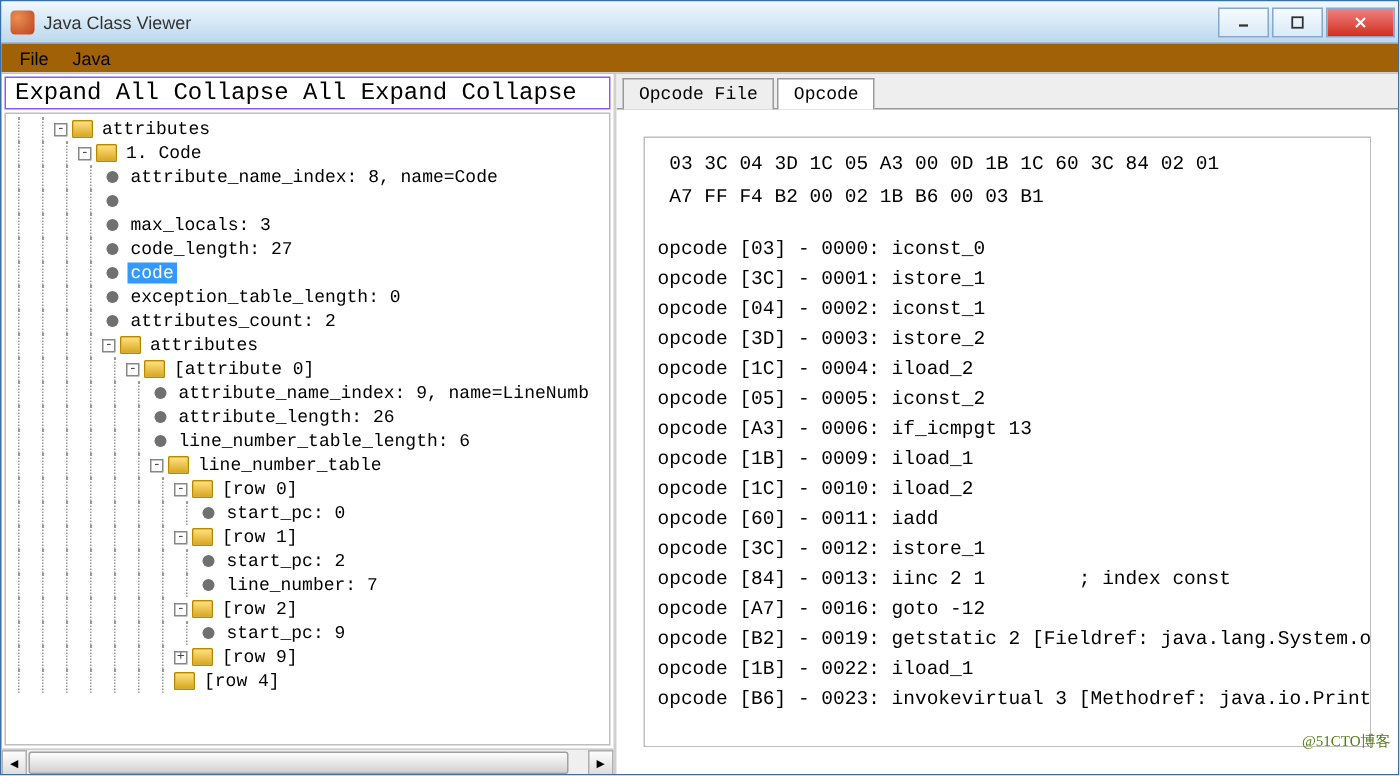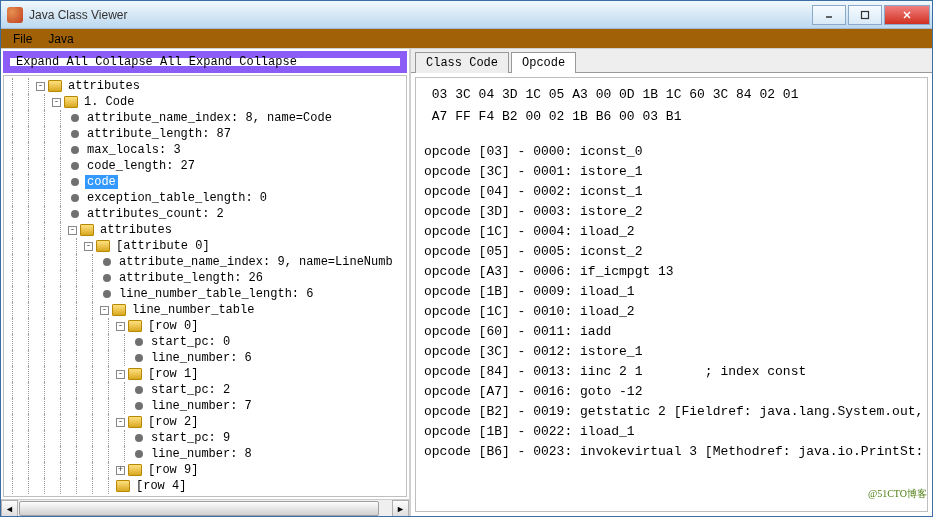--- a/index.html
+++ b/index.html
@@ -13,40 +13,40 @@
 .win-controls { display: flex; height: 20px; margin-right: 2px; }
 .win-btn { width: 34px; height: 20px; border: 1px solid #8aa8c8; background: linear-gradient(#f6fbff,#d9eaf7); display: flex; align-items: center; justify-content: center; font-size: 10px; margin-left: 2px; cursor: pointer; }
 .win-btn.close { background: linear-gradient(#f08080,#d03020); color: #fff; width: 46px; }
 .win-btn svg { width: 10px; height: 10px; }
 
 .menubar { height: 20px; background: #a16207; display: flex; align-items: center; padding-left: 4px; border-bottom: 1px solid #d0d0d0; }
 .menubar span { padding: 2px 8px; cursor: pointer; }
 
 .main { flex: 1; display: flex; overflow: hidden; }
 .left-panel { width: 410px; display: flex; flex-direction: column; border-right: 2px solid #d0d0d0; }
-.toolbar { height: 22px; border: 7px solid #8b5cf6; margin: 2px; padding: 2px 6px; font-family: "Courier New", monospace; font-size: 12px; display:flex; align-items:center; background:#fff;}
+.toolbar { height: 22px; border: 1px solid #8b5cf6; margin: 2px; padding: 2px 6px; font-family: "Courier New", monospace; font-size: 16px; display:flex; align-items:center; background:#fff;}
 .tree-container { flex: 1; overflow: auto; background: #fff; margin: 0 2px 2px 2px; border: 1px solid #bfbfbf; position: relative; }
 
 .tree { padding: 2px 0; }
 .tree-row { display: flex; align-items: center; height: 16px; white-space: nowrap; font-family: "Courier New", monospace; font-size: 12px; }
 .tree-lines { display:flex; }
 .vline { width:16px; height:16px; position:relative; }
 .vline::before { content:""; position:absolute; left:8px; top:0; bottom:0; border-left:1px dotted #999; }
 
 .exp { width:9px; height:9px; border:1px solid #888; background:#fff; display:inline-flex; align-items:center; justify-content:center; font-size:9px; line-height:7px; margin-right:3px; cursor:pointer; color:#444;}
 .folder-icon { width:14px; height:12px; background: linear-gradient(#ffe080,#d8a820); border:1px solid #b88800; border-radius:1px; margin-right:4px; display:inline-block; }
 .leaf-icon { width:8px; height:8px; background:#707070; border-radius:50%; margin:0 6px 0 3px; display:inline-block;}
 .node-text { padding: 0 2px; }
 .node-text.selected { background:#3399ff; color:#fff; }
 
 .right-panel { flex:1; display:flex; flex-direction:column; overflow:hidden; }
 .tabs { height:24px; display:flex; align-items:flex-end; padding-left:4px; background:#eee; border-bottom:1px solid #999;}
 .tab { padding:3px 10px; border:1px solid #999; border-bottom:none; background:#eee; font-family:"Courier New",monospace; font-size:12px; margin-right:2px; cursor:pointer; position:relative; top:1px;}
 .tab.active { background:#fff; }
-.right-content { flex:1; overflow:auto; font-family:"Courier New",monospace; font-size:13px; padding:6px 8px; line-height:20px; white-space:pre; background:#fff; border:1px solid #bfbfbf; margin:4px;}
+.right-content { flex:1; overflow:auto; font-family:"Courier New",monospace; font-size:13px; padding:6px 8px; line-height:20px; white-space:pre; background:#fff; border:1px solid #bfbfbf; margin:18px;}
 .hex-block { margin-bottom:14px; line-height:22px;}
 
 .scrollbar-h { height:17px; background:#e8e8e8; border-top:1px solid #ccc; display:flex;}
 .scroll-btn { width:17px; height:17px; background:linear-gradient(#fdfdfd,#dedede); border:1px solid #b0b0b0; display:flex; align-items:center; justify-content:center; font-size:9px; cursor:pointer;}
 .scroll-track { flex:1; background:#efefef; position:relative;}
 .scroll-thumb { position:absolute; height:15px; top:1px; background:linear-gradient(#fdfdfd,#d0d0d0); border:1px solid #a0a0a0; border-radius:2px;}
 
 .watermark { position:absolute; right:6px; bottom:16px; font-size:10px; color:#4d7c0f; font-family:Liberation Serif, serif; pointer-events:none;}
 </style>
 </head>
@@ -120,21 +120,20 @@
               <span class="node-text">attribute_name_index: 8, name=Code</span>
             </div>
             <div class="tree-row">
               <span class="tree-lines">
                 <span class="vline"></span>
                 <span class="vline"></span>
                 <span class="vline"></span>
                 <span class="vline"></span>
               </span>
               <span class="leaf-icon"></span>
-              <span class="node-text">attribute_length: 87</span>
             </div>
             <div class="tree-row">
               <span class="tree-lines">
                 <span class="vline"></span>
                 <span class="vline"></span>
                 <span class="vline"></span>
                 <span class="vline"></span>
               </span>
               <span class="leaf-icon"></span>
               <span class="node-text">max_locals: 3</span>
@@ -281,34 +280,20 @@
             </div>
             <div class="tree-row">
               <span class="tree-lines">
                 <span class="vline"></span>
                 <span class="vline"></span>
                 <span class="vline"></span>
                 <span class="vline"></span>
                 <span class="vline"></span>
                 <span class="vline"></span>
                 <span class="vline"></span>
-                <span class="vline"></span>
-              </span>
-              <span class="leaf-icon"></span>
-              <span class="node-text">line_number: 6</span>
-            </div>
-            <div class="tree-row">
-              <span class="tree-lines">
-                <span class="vline"></span>
-                <span class="vline"></span>
-                <span class="vline"></span>
-                <span class="vline"></span>
-                <span class="vline"></span>
-                <span class="vline"></span>
-                <span class="vline"></span>
               </span>
               <span class="exp">-</span>
               <span class="folder-icon"></span>
               <span class="node-text">[row 1]</span>
             </div>
             <div class="tree-row">
               <span class="tree-lines">
                 <span class="vline"></span>
                 <span class="vline"></span>
                 <span class="vline"></span>
@@ -355,34 +340,20 @@
                 <span class="vline"></span>
                 <span class="vline"></span>
                 <span class="vline"></span>
                 <span class="vline"></span>
                 <span class="vline"></span>
                 <span class="vline"></span>
                 <span class="vline"></span>
               </span>
               <span class="leaf-icon"></span>
               <span class="node-text">start_pc: 9</span>
-            </div>
-            <div class="tree-row">
-              <span class="tree-lines">
-                <span class="vline"></span>
-                <span class="vline"></span>
-                <span class="vline"></span>
-                <span class="vline"></span>
-                <span class="vline"></span>
-                <span class="vline"></span>
-                <span class="vline"></span>
-                <span class="vline"></span>
-              </span>
-              <span class="leaf-icon"></span>
-              <span class="node-text">line_number: 8</span>
             </div>
             <div class="tree-row">
               <span class="tree-lines">
                 <span class="vline"></span>
                 <span class="vline"></span>
                 <span class="vline"></span>
                 <span class="vline"></span>
                 <span class="vline"></span>
                 <span class="vline"></span>
                 <span class="vline"></span>
@@ -410,21 +381,21 @@
         <div class="scroll-btn">◄</div>
         <div class="scroll-track">
           <div class="scroll-thumb" style="left:1px; width:360px;"></div>
         </div>
         <div class="scroll-btn">►</div>
       </div>
     </div>
 
     <div class="right-panel">
       <div class="tabs">
-        <div class="tab">Class Code</div>
+        <div class="tab">Opcode File</div>
         <div class="tab active">Opcode</div>
       </div>
       <div class="right-content" id="right-content"><div class="hex-block"> 03 3C 04 3D 1C 05 A3 00 0D 1B 1C 60 3C 84 02 01
  A7 FF F4 B2 00 02 1B B6 00 03 B1</div>opcode [03] - 0000: iconst_0
 opcode [3C] - 0001: istore_1
 opcode [04] - 0002: iconst_1
 opcode [3D] - 0003: istore_2
 opcode [1C] - 0004: iload_2
 opcode [05] - 0005: iconst_2
 opcode [A3] - 0006: if_icmpgt 13

